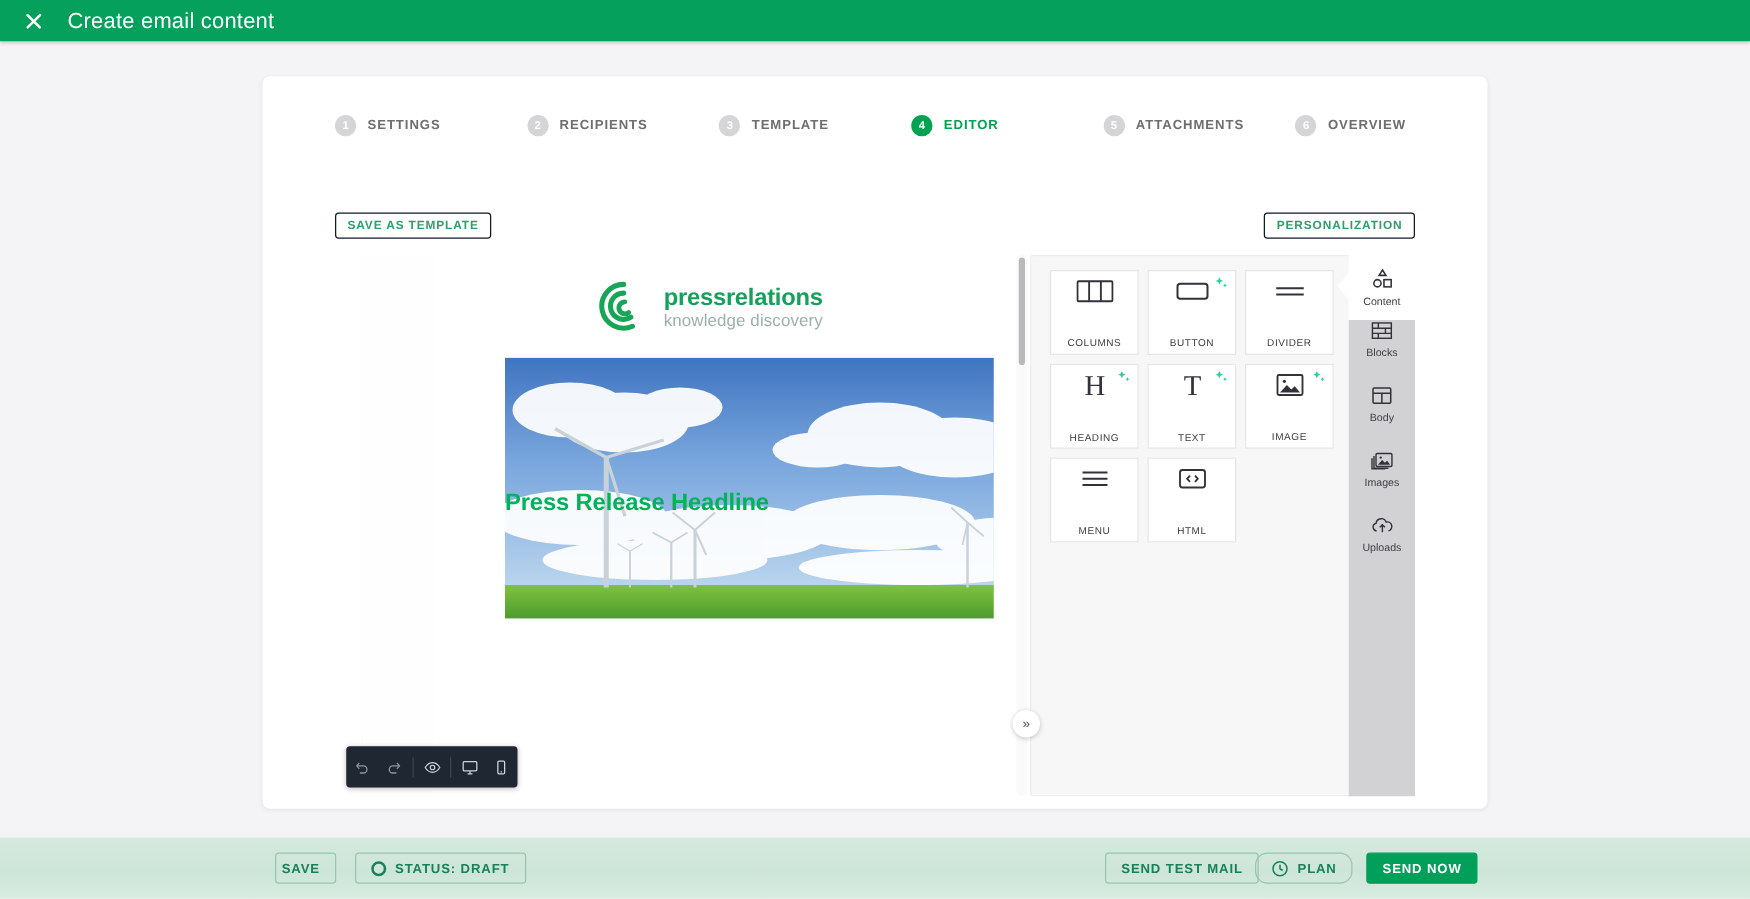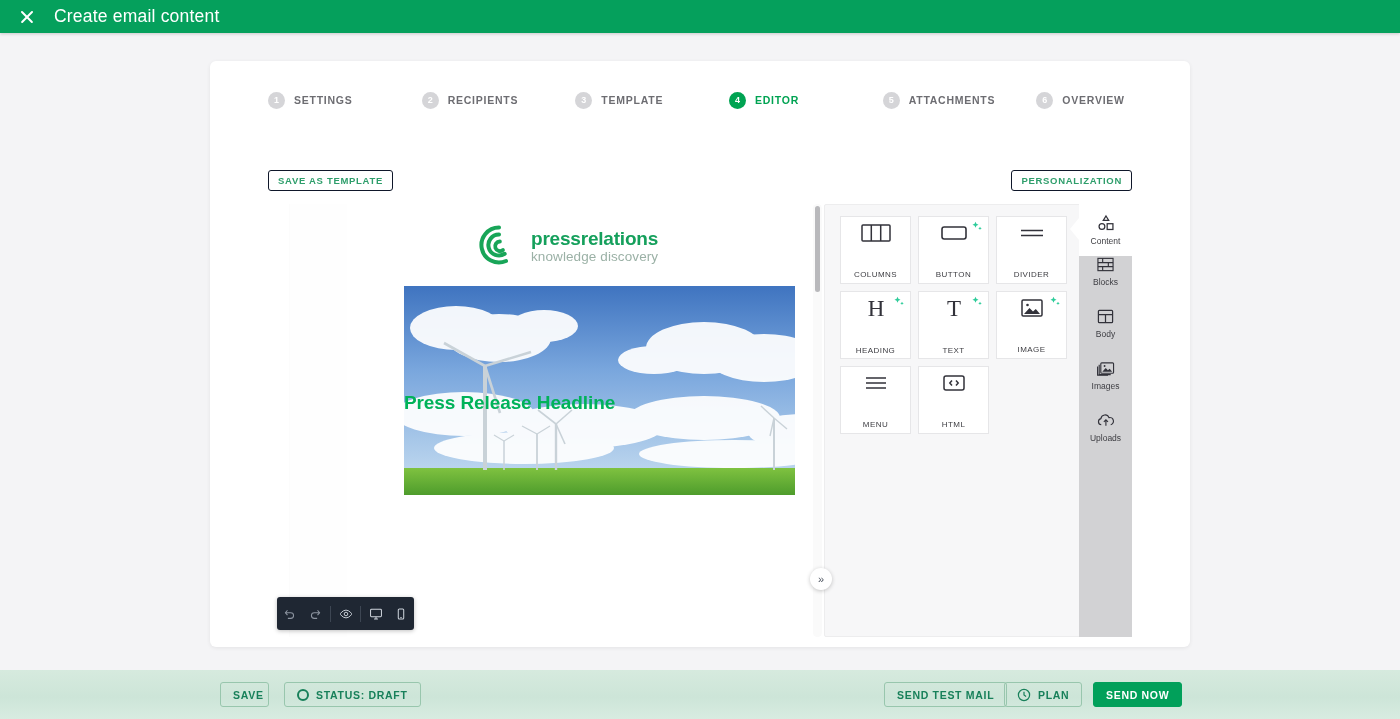--- a/index.html
+++ b/index.html
@@ -188,33 +188,33 @@
 
   
   .bottom-bar{
     position:absolute; left:0; top:670px; width:1400px; height:49px;
     background:linear-gradient(180deg,#d6eade 0%, #cde5d8 55%, #d8ece1 100%);
     z-index:25;
   }
   .bb-btn{
     position:absolute; top:12px; height:25px; border-radius:3px;
     font-size:10.5px; font-weight:700; letter-spacing:.7px;
-    display:flex; align-items:center; justify-content:flex-start; gap:7px;
+    display:flex; align-items:center; justify-content:flex-end; gap:7px;
     cursor:pointer; padding:0 12px;
   }
   .bb-outline{
     background:transparent; border:1px solid #98c6ad; color:#18805a;
   }
   .bb-solid{
     background:#01a05a; border:1px solid #01a05a; color:#fff;
   }
   #bb-save{ left:220px; width:49px; }
   #bb-status{ left:284px; }
   #bb-test{ left:884px; }
-  #bb-plan{ left:1004px; }
+  #bb-plan{ left:1004px;border-radius:10px; }
   #bb-send{ left:1093px; }
   .ring-icon{
     width:12px;height:12px;border:2px solid #18805a;border-radius:50%;
   }
 </style>
 </head>
 <body>
 
 <div class="app-header">
   <div class="close-x"></div>

